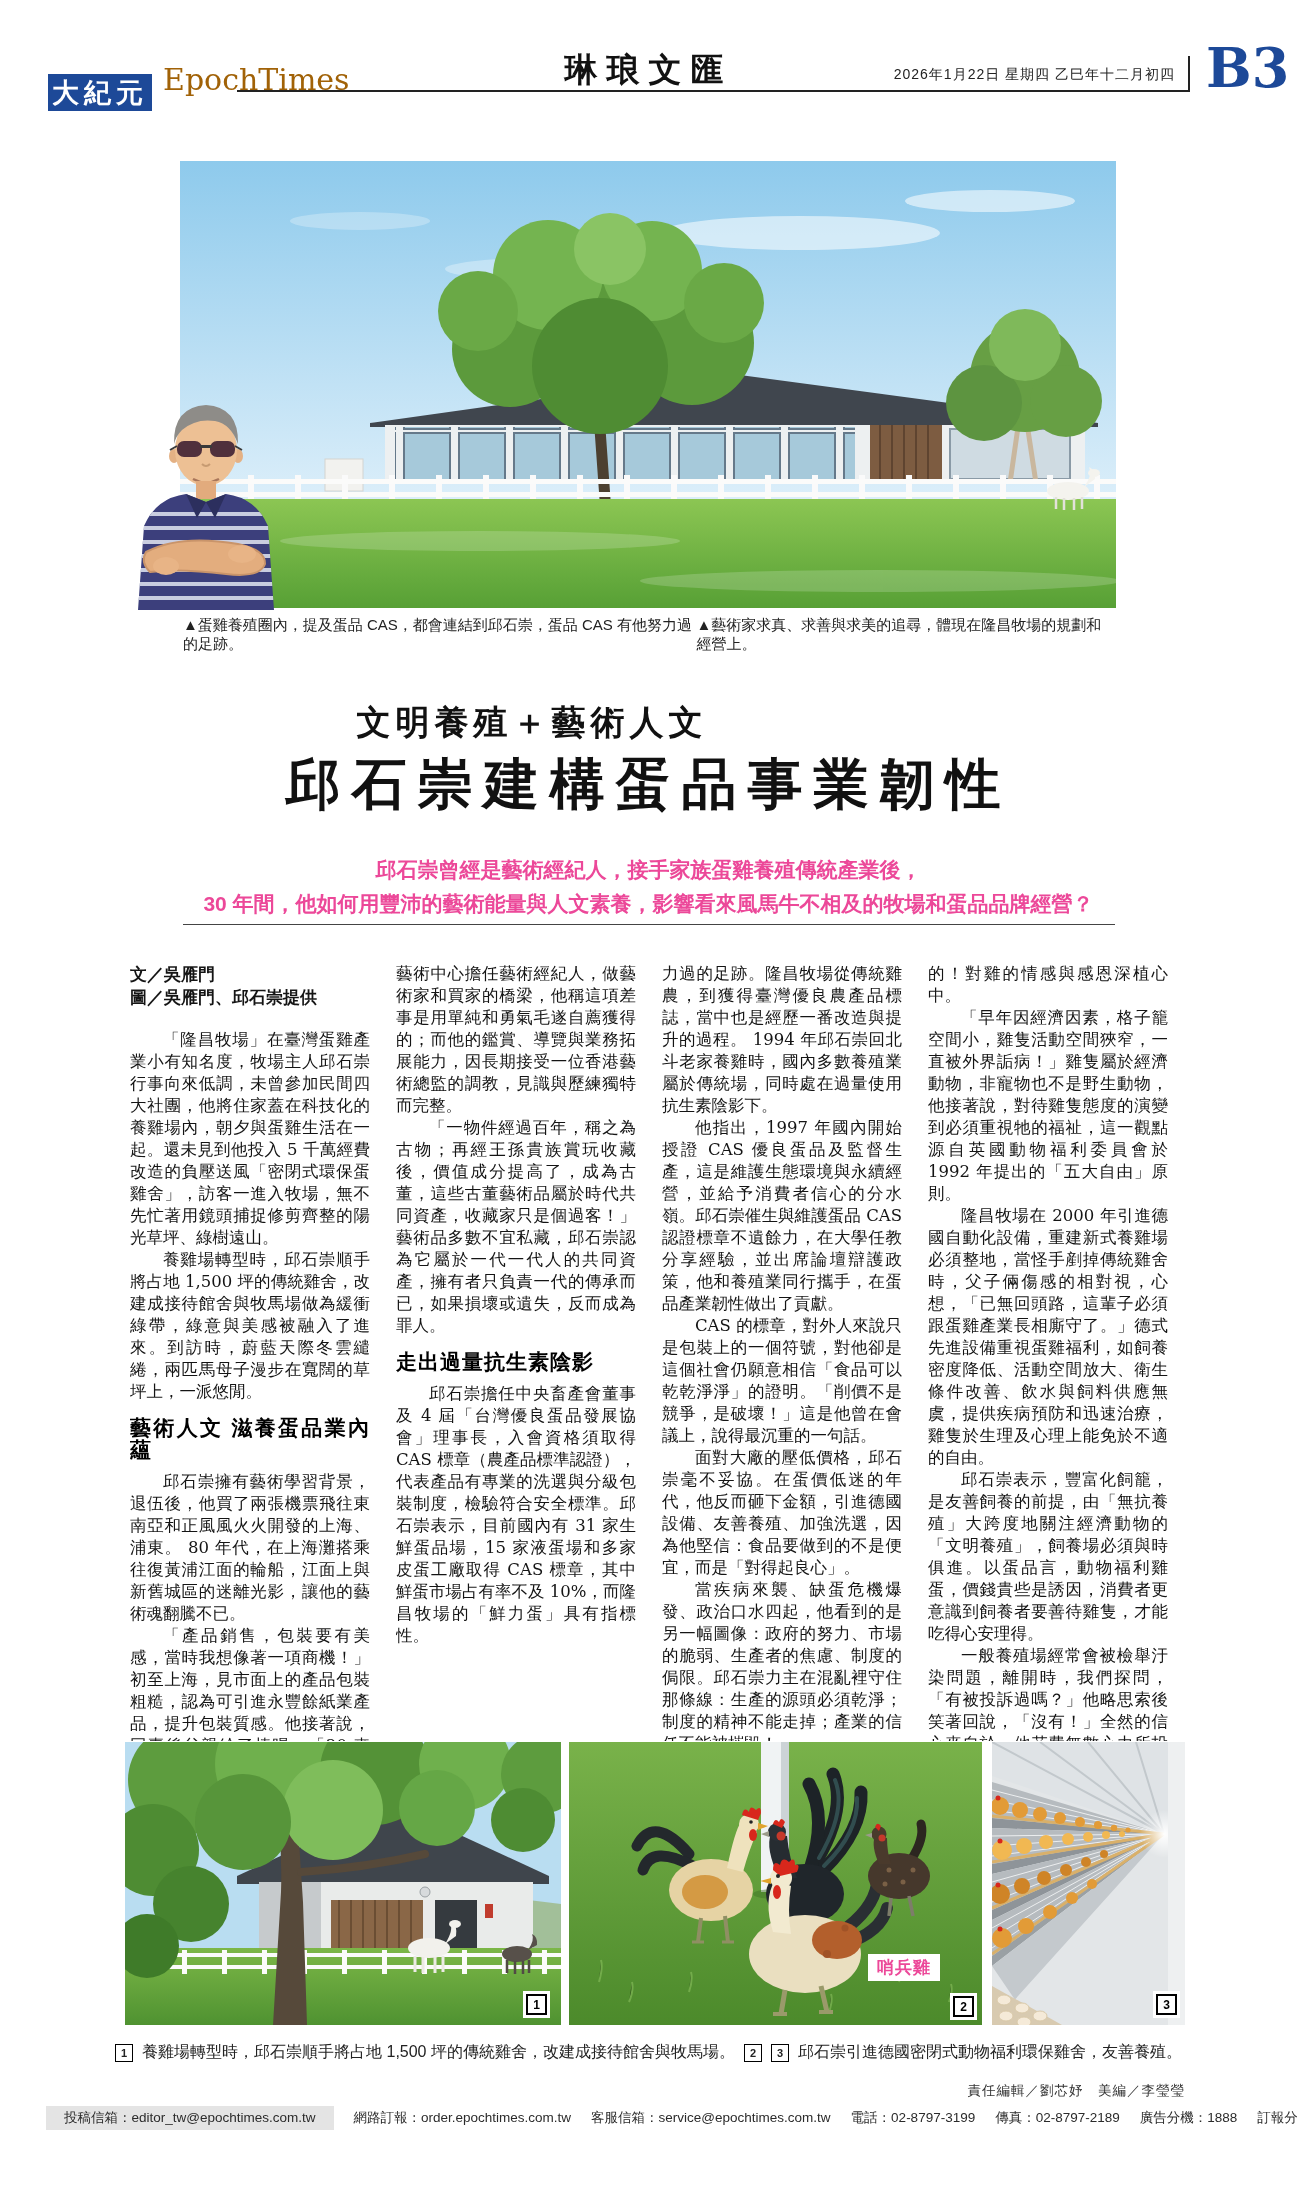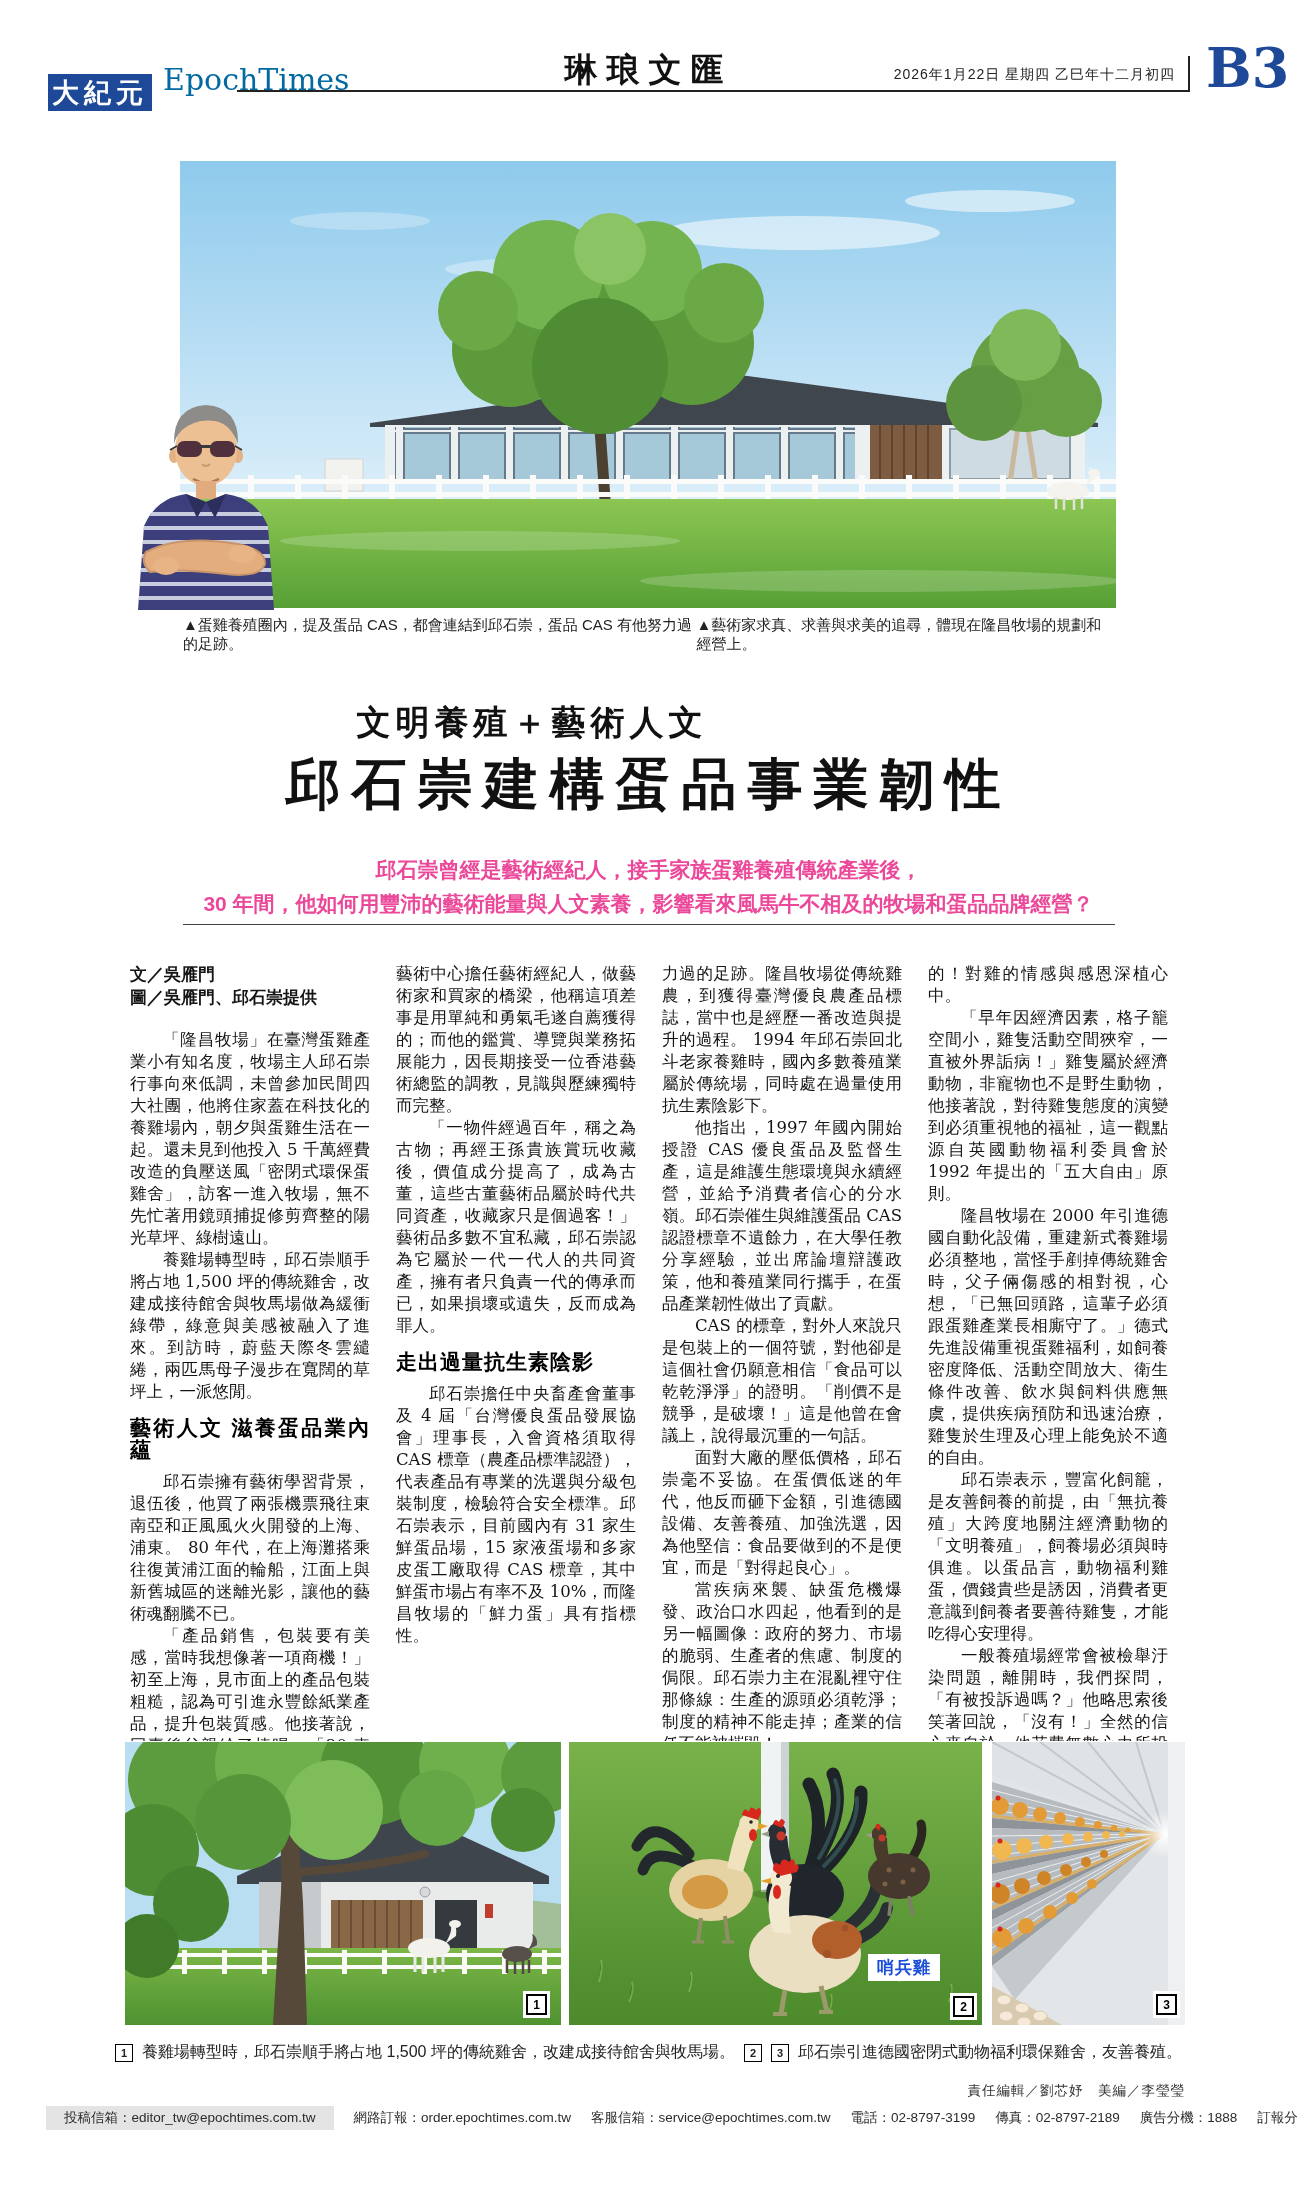--- a/index.html
+++ b/index.html
@@ -3,21 +3,21 @@
 <meta charset="utf-8">
 <style>
   html,body{margin:0;padding:0;background:#fff;}
   .page{position:relative;width:1297px;height:2185px;background:#ffffff;overflow:hidden;
         font-family:"Liberation Sans",sans-serif;color:#111;}
   
   .logo-box{position:absolute;left:48px;top:74px;width:104px;height:37px;display:flex;
             align-items:center;justify-content:center;color:#fff;font-weight:bold;
             font-size:27px;letter-spacing:5px;font-family:"DejaVu Serif",serif;}
   .logo-en{position:absolute;left:163px;top:62px;font-family:"DejaVu Serif",serif;
-           font-size:30px;color:#0369a1;text-align:center;}
+           font-size:30px;color:#a16207;text-align:center;}
   .section-title{position:absolute;left:0;top:48px;width:1297px;text-align:center;
                  font-family:"DejaVu Serif",serif;font-weight:bold;font-size:33px;letter-spacing:9px;}
   .header-rule{position:absolute;left:237px;top:90px;width:951px;height:2px;background:#222;}
   .issue-date{position:absolute;top:66px;right:122px;font-size:14px;color:#222;letter-spacing:1px;}
   .vbar{position:absolute;left:1188px;top:56px;width:2px;height:36px;background:#222;}
   .page-no{position:absolute;left:1206px;top:36px;font-family:"DejaVu Serif",serif;
            font-size:54px;font-weight:bold;}
   
   .hero{position:absolute;left:180px;top:161px;width:936px;height:447px;overflow:hidden;}
   .portrait{position:absolute;left:120px;top:394px;width:172px;height:216px;}
@@ -41,21 +41,21 @@
   .sec{font-family:"Liberation Sans",sans-serif;font-weight:bold;font-size:21px;
        margin:14px 0 10px;letter-spacing:1px;color:#000;text-indent:0;}
   
   .photo{position:absolute;top:1742px;height:283px;overflow:hidden;}
   #photo1{left:125px;width:436px;} #photo2{left:569px;width:413px;} #photo3{left:992px;width:193px;}
   .photo svg{display:block;}
   .marker{position:absolute;width:17px;height:17px;background:#fff;border:2px solid #000;
           box-shadow:0 0 0 3px #fff;display:flex;align-items:center;justify-content:center;
           font-size:12px;font-weight:bold;color:#000;}
   .m-br{right:14px;bottom:10px;}
-  .chicken-label{position:absolute;right:42px;bottom:44px;background:#fff;color:#1d4ed8;
+  .chicken-label{position:absolute;right:42px;bottom:44px;background:#fff;color:#ec4899;
                  padding:2px 9px;font-size:17px;font-weight:bold;letter-spacing:1px;}
   .photo-caps{position:absolute;left:0;top:2042px;width:1297px;display:flex;
               justify-content:center;align-items:center;gap:9px;font-size:16px;color:#222;}
   .cap-marker{display:inline-flex;width:16px;height:16px;border:1.5px solid #000;
               align-items:center;justify-content:center;font-size:11px;font-weight:bold;flex:0 0 auto;}
   
   .editors{position:absolute;top:2082px;right:112px;font-size:13.5px;color:#333;letter-spacing:1px;}
   .footer-bar{position:absolute;top:2106px;left:46px;width:1215px;display:flex;
               align-items:center;gap:20px;font-size:13.5px;color:#2b2b2b;white-space:nowrap;}
   .f-item{padding:3px 0;}

